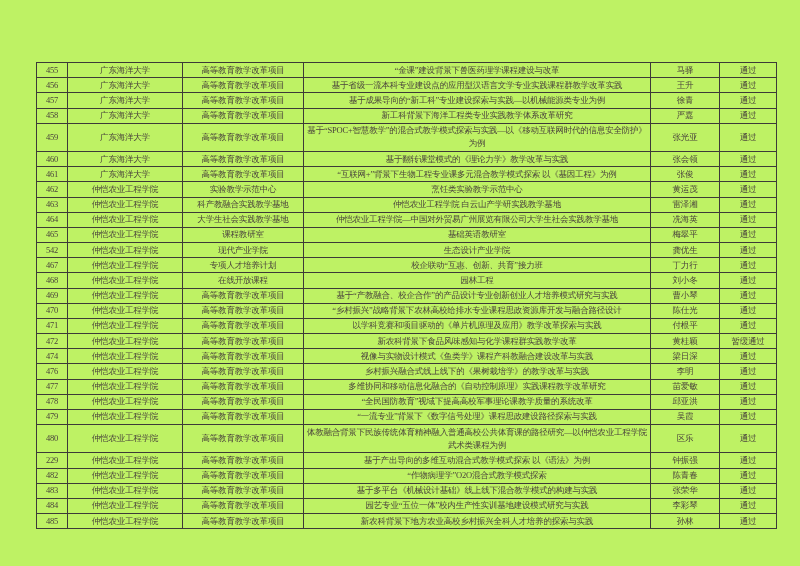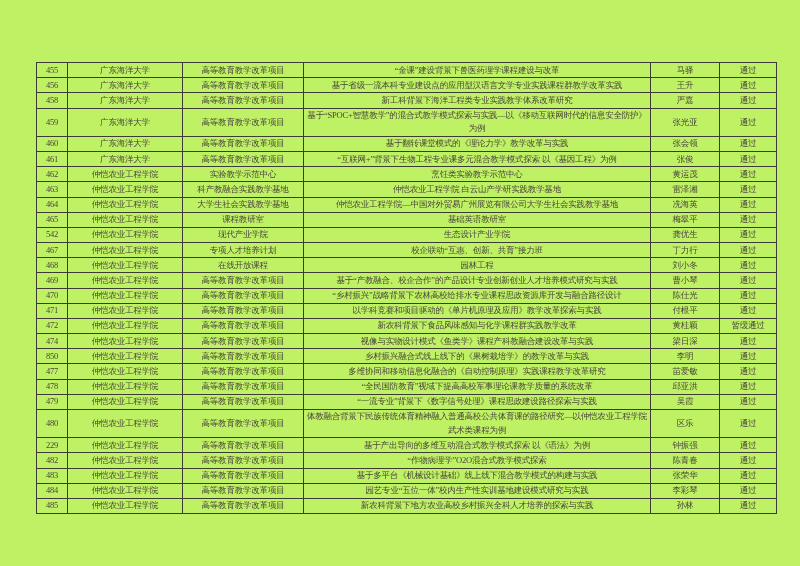--- a/index.html
+++ b/index.html
@@ -59,20 +59,28 @@
         </tr>
         <tr>
           <td class="col-no">456</td>
           <td class="col-school">广东海洋大学</td>
           <td class="col-type">高等教育教学改革项目</td>
           <td class="col-title">基于省级一流本科专业建设点的应用型汉语言文学专业实践课程群教学改革实践</td>
           <td class="col-leader">王升</td>
           <td class="col-result">通过</td>
         </tr>
         <tr>
+          <td class="col-no">457</td>
+          <td class="col-school">广东海洋大学</td>
+          <td class="col-type">高等教育教学改革项目</td>
+          <td class="col-title">基于成果导向的“新工科”专业建设探索与实践—以机械能源类专业为例</td>
+          <td class="col-leader">徐青</td>
+          <td class="col-result">通过</td>
+        </tr>
+        <tr>
           <td class="col-no">458</td>
           <td class="col-school">广东海洋大学</td>
           <td class="col-type">高等教育教学改革项目</td>
           <td class="col-title">新工科背景下海洋工程类专业实践教学体系改革研究</td>
           <td class="col-leader">严嘉</td>
           <td class="col-result">通过</td>
         </tr>
         <tr>
           <td class="col-no">459</td>
           <td class="col-school">广东海洋大学</td>
@@ -187,21 +195,21 @@
         </tr>
         <tr>
           <td class="col-no">474</td>
           <td class="col-school">仲恺农业工程学院</td>
           <td class="col-type">高等教育教学改革项目</td>
           <td class="col-title">视像与实物设计模式《鱼类学》课程产科教融合建设改革与实践</td>
           <td class="col-leader">梁日深</td>
           <td class="col-result">通过</td>
         </tr>
         <tr>
-          <td class="col-no">850</td>
+          <td class="col-no">476</td>
           <td class="col-school">仲恺农业工程学院</td>
           <td class="col-type">高等教育教学改革项目</td>
           <td class="col-title">乡村振兴融合式线上线下的《果树栽培学》的教学改革与实践</td>
           <td class="col-leader">李明</td>
           <td class="col-result">通过</td>
         </tr>
         <tr>
           <td class="col-no">477</td>
           <td class="col-school">仲恺农业工程学院</td>
           <td class="col-type">高等教育教学改革项目</td>

